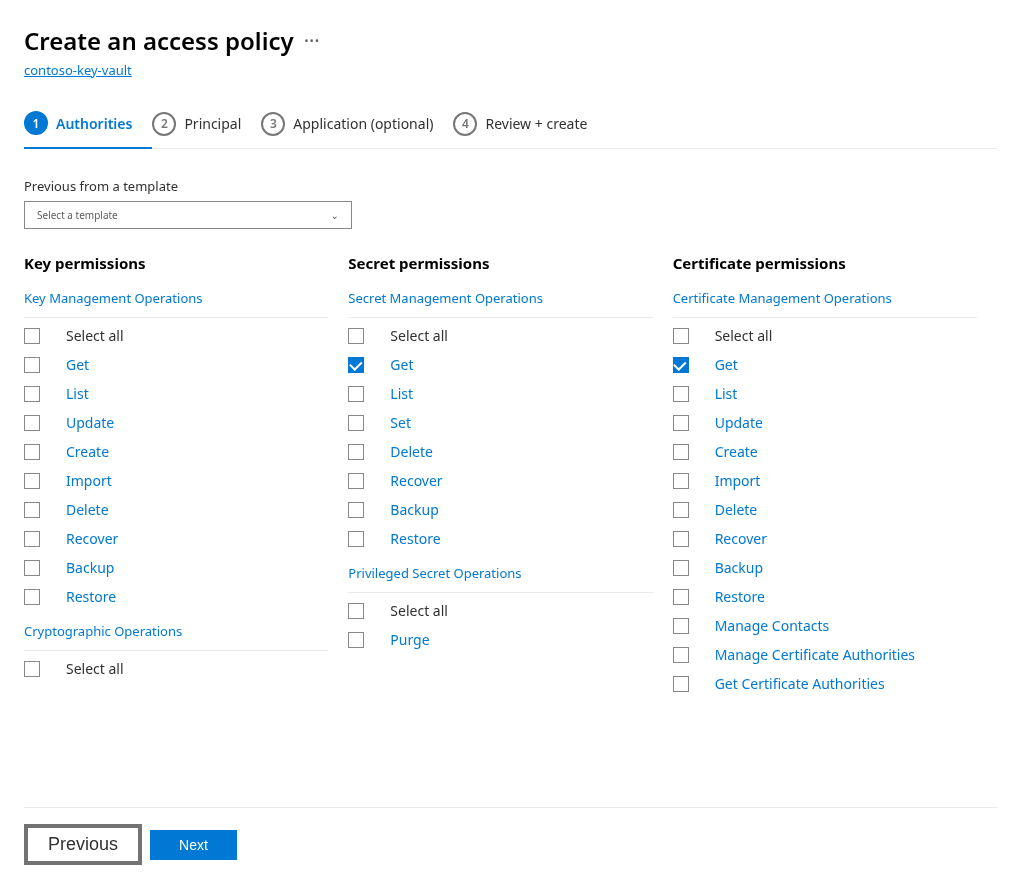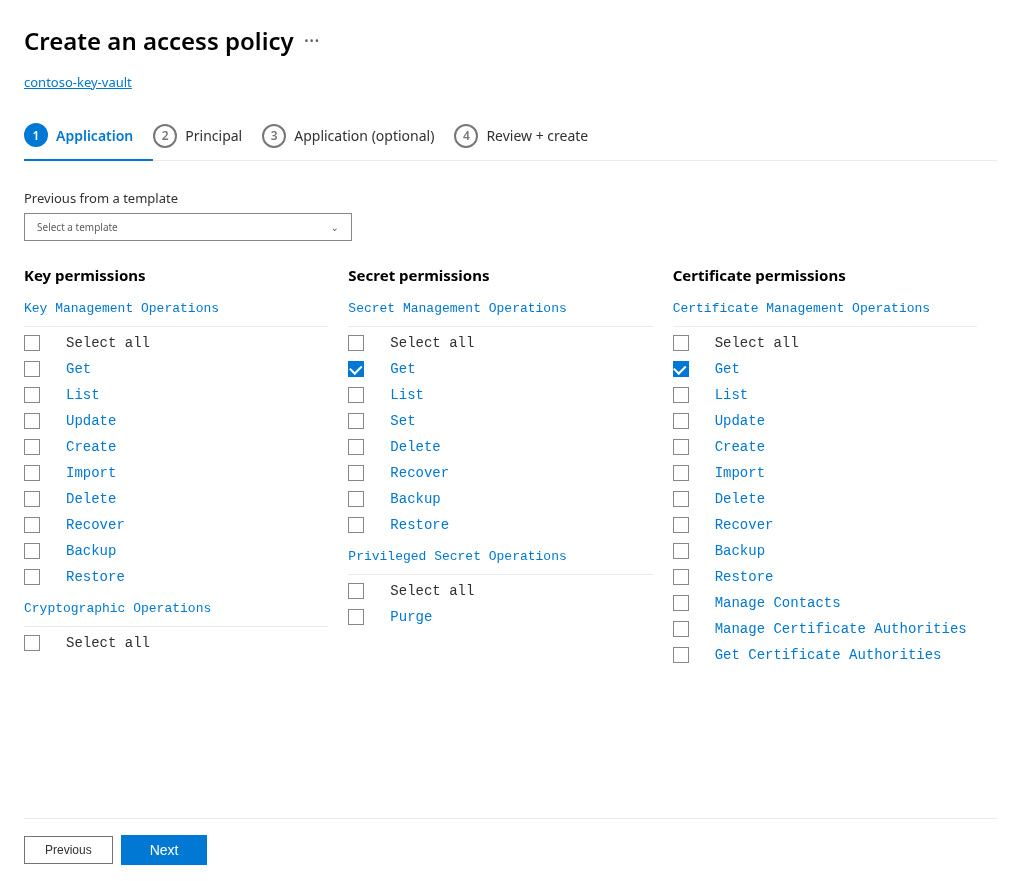--- a/index.html
+++ b/index.html
@@ -18,21 +18,21 @@
       flex-direction: column;
       height: 881px;
       padding: 24px 24px 0 24px;
     }
 
     
     .header {
       display: flex;
       align-items: center;
       gap: 10px;
-      margin-bottom: 16px;
+      margin-bottom: 4px;
     }
     .header h1 {
       font-size: 24px;
       font-weight: 600;
       color: #000;
     }
     .header-dots {
       font-size: 20px;
       color: #605e5c;
       cursor: pointer;
@@ -134,21 +134,20 @@
 
     .col-header {
       font-size: 15px;
       font-weight: 700;
       color: #000;
       margin-bottom: 16px;
     }
 
     .section-group {
       margin-bottom: 16px;
-      font-family: Liberation Mono, monospace;
     }
     .section-title {
       font-size: 13px;
       color: #0078d4;
       margin-bottom: 10px;
     }
     .section-divider {
       border: none;
       border-top: 1px solid #edebe9;
       margin-bottom: 8px;
@@ -201,23 +200,23 @@
       align-items: center;
       gap: 8px;
       padding: 16px 0;
       border-top: 1px solid #edebe9;
       margin-top: 8px;
       background: #fff;
     }
     .btn-prev {
       padding: 6px 20px;
       background: #fff;
-      border: 1px solid #737373;
+      border: 4px solid #737373;
       color: #323130;
-      font-size: 12px;
+      font-size: 18px;
       cursor: pointer;
       min-width: 80px;
     }
     .btn-next {
       padding: 6px 28px;
       background: #0078d4;
       border: 1px solid #0078d4;
       color: #fff;
       font-size: 14px;
       cursor: pointer;
@@ -231,21 +230,21 @@
 
   <div class="header">
     <h1>Create an access policy</h1>
     <span class="header-dots">···</span>
   </div>
   <div class="subtitle">contoso-key-vault</div>
 
   <div class="wizard-steps" id="wizard-steps-container">
       <div class="wizard-step active">
         <div class="step-circle active-circle">1</div>
-        <span class="step-label">Application</span>
+        <span class="step-label">Authorities</span>
       </div>
       <div class="wizard-step">
         <div class="step-circle">2</div>
         <span class="step-label">Principal</span>
       </div>
       <div class="wizard-step">
         <div class="step-circle">3</div>
         <span class="step-label">Application (optional)</span>
       </div>
       <div class="wizard-step">

